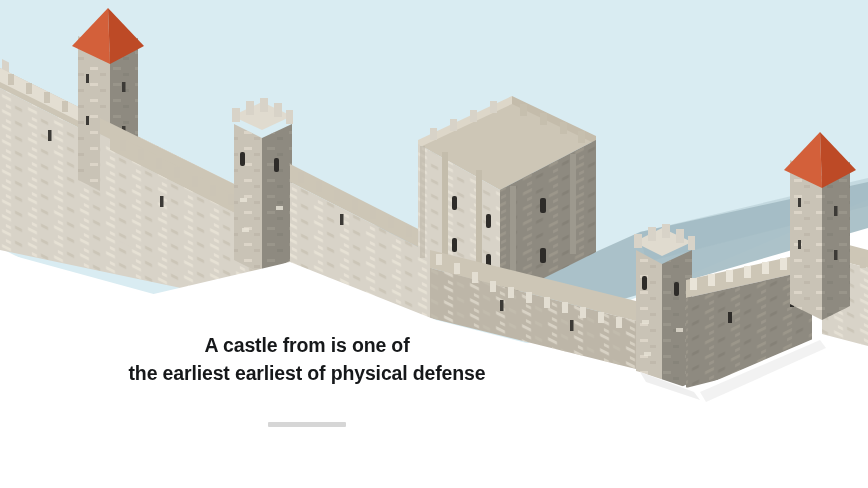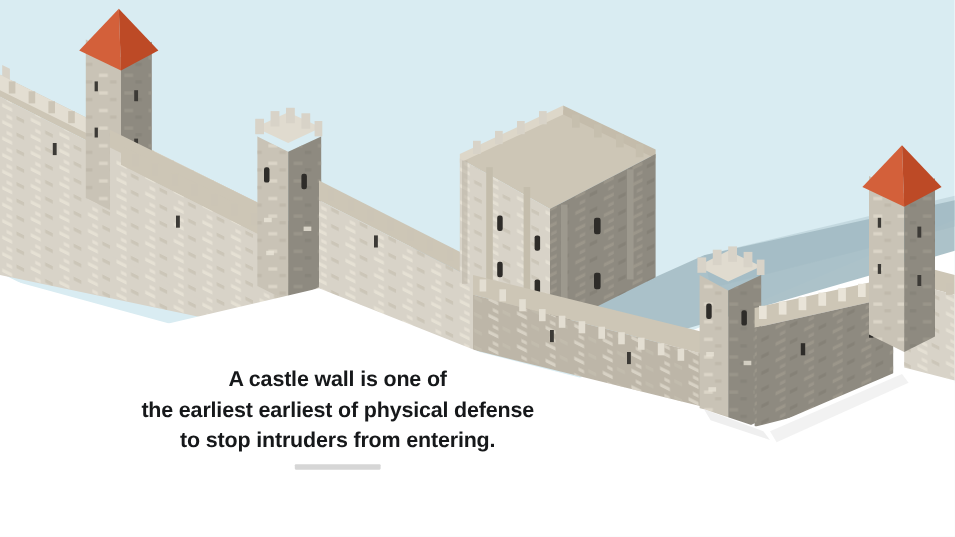--- a/index.html
+++ b/index.html
@@ -341,20 +341,19 @@
 
     <g>
       <path d="M0,252 L300,334 L300,488 L0,488 Z" fill="#ffffff"></path>
       <path d="M290,262 L436,320 L640,372 L694,390 L820,336 L868,348 L868,488 L0,488 L0,330 Z" fill="#ffffff"></path>
       <path d="M640,372 L694,392 L700,400 L646,382 Z" fill="#e8e8e8" opacity=".7"></path>
       <path d="M700,392 L820,340 L826,348 L706,402 Z" fill="#ededed" opacity=".7"></path>
     </g>
   </svg>
 
   <div class="caption">
-    <div>A castle wall is one of</div>
+    <div>A castle from is one of</div>
     <div>the earliest earliest of physical defense</div>
-    <div>to stop intruders from entering.</div>
   </div>
 
   <div class="rule"></div>
 
 </div>
 
 </body></html>

